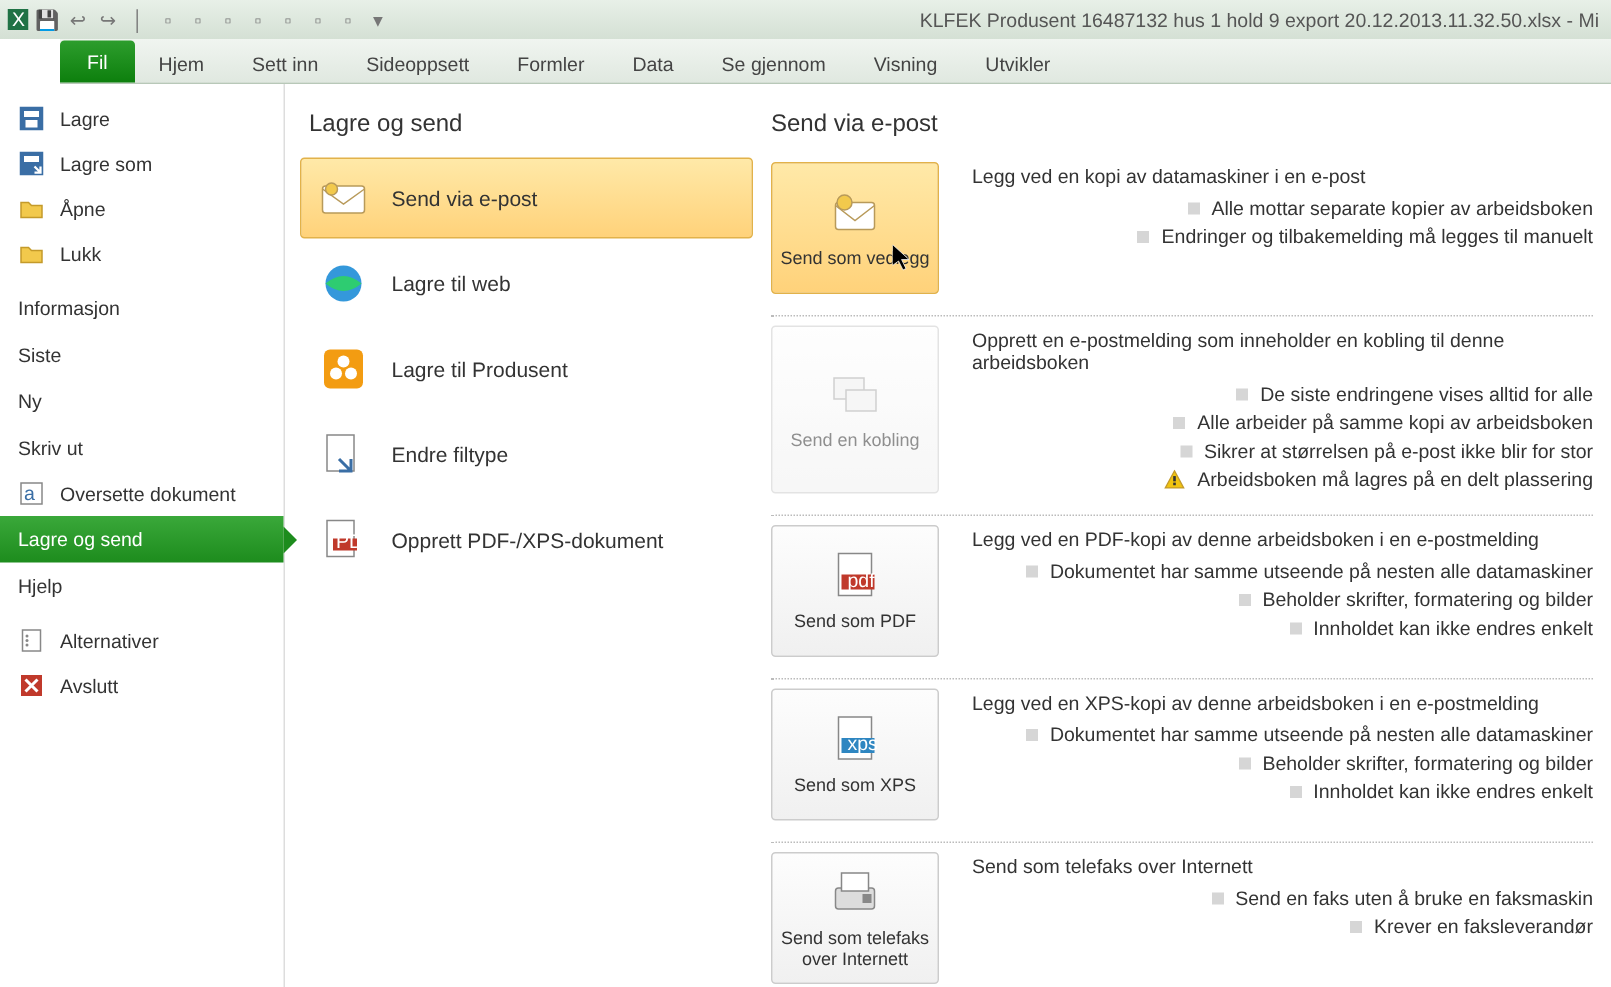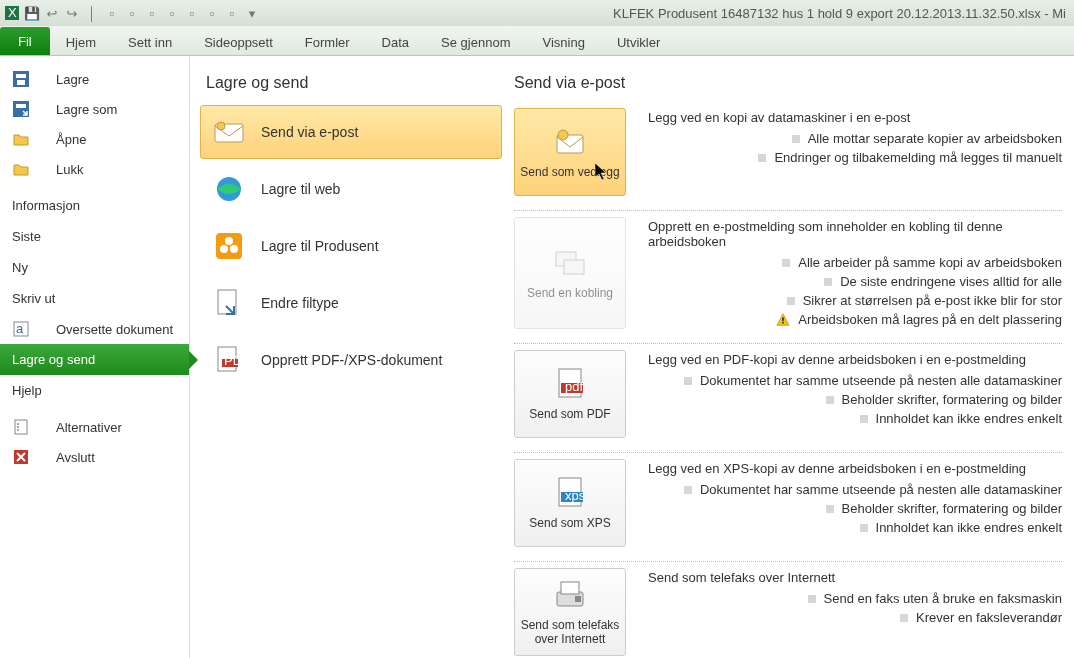--- a/index.html
+++ b/index.html
@@ -5,30 +5,30 @@
 * { box-sizing: border-box; margin: 0; padding: 0; font-family: "Segoe UI", Tahoma, sans-serif; font-size: 13px; }
 body { background: #fff; width: 1074px; height: 658px; overflow: hidden; }
 
 
 .titlebar { height: 26px; background: linear-gradient(to bottom, #e8f0e8, #d4e0d4); display: flex; align-items: center; padding: 0 4px; position: relative; }
 .titlebar .qat { display: flex; gap: 4px; align-items: center; }
 .titlebar .qat span { width: 16px; height: 16px; display: inline-flex; align-items: center; justify-content: center; color: #777; }
 .titlebar .title-text { position: absolute; right: 8px; color: #555; font-size: 13px; }
 
 
-.ribbon { height: 30px; background: linear-gradient(to bottom, #f0f5f0, #e0e8e0); border-bottom: 1px solid #b8c8b8; display: flex; align-items: flex-end; padding-left: 0; }
+.ribbon { height: 30px; background: linear-gradient(to bottom, #f0f5f0, #e0e8e0); border-bottom: 1px solid #b8c8b8; display: flex; align-items: flex-end; padding-left: 0; margin-left: 40px; }
 .tab { padding: 6px 16px 5px 16px; color: #444; cursor: pointer; font-size: 13px; }
 .tab.active { background: linear-gradient(to bottom, #2d9d2d, #0d7f0d); color: #fff; border-radius: 3px 3px 0 0; padding: 7px 18px 6px 18px; }
 
 
 .main { display: flex; height: calc(658px - 56px); }
 
 
 .sidebar { width: 190px; background: #fff; border-right: 1px solid #ddd; display: flex; flex-direction: column; padding-top: 8px; }
-.side-item { display: flex; align-items: center; gap: 26px; padding: 6px 12px; color: #333; cursor: pointer; font-size: 13px; }
+.side-item { display: flex; align-items: center; gap: 10px; padding: 6px 12px; color: #333; cursor: pointer; font-size: 13px; }
 .side-item .ico { width: 18px; height: 18px; display: inline-flex; align-items: center; justify-content: center; }
 .side-group { padding: 8px 12px; color: #333; font-size: 13px; cursor: pointer; }
 .side-item.no-icon { }
 .side-active { background: linear-gradient(to bottom, #3aa83a, #1d8c1d); color: #fff; position: relative; padding: 8px 12px; font-size: 13px; }
 .side-active::after { content: ""; position: absolute; right: -9px; top: 50%; transform: translateY(-50%); width: 0; height: 0; border-top: 9px solid transparent; border-bottom: 9px solid transparent; border-left: 9px solid #1d8c1d; }
 
 
 .midcol { width: 318px; padding: 14px 6px 0 10px; }
 .section-title { font-size: 16px; color: #333; padding: 4px 0 10px 6px; }
 .sub-title { font-size: 14px; font-weight: bold; color: #333; padding: 14px 0 6px 6px; }
@@ -270,25 +270,25 @@
                 <rect x="11" y="14" width="20" height="14" fill="#eee" stroke="#aaa"></rect>
               </svg>
             </span>
             <span class="bb-label">Send en kobling</span>
           </div>
           <div class="desc">
             <div class="desc-title">Opprett en e-postmelding som inneholder en kobling til denne arbeidsboken</div>
             <ul>
               <li>
                 <span class="bullet"></span>
+                <span>De siste endringene vises alltid for alle</span>
+              </li>
+              <li>
+                <span class="bullet"></span>
                 <span>Alle arbeider på samme kopi av arbeidsboken</span>
-              </li>
-              <li>
-                <span class="bullet"></span>
-                <span>De siste endringene vises alltid for alle</span>
               </li>
               <li>
                 <span class="bullet"></span>
                 <span>Sikrer at størrelsen på e-post ikke blir for stor</span>
               </li>
               <li>
                 <svg class="warn-icon" viewBox="0 0 16 16">
                   <path d="M8 1 L15 14 L1 14 Z" fill="#f1c40f" stroke="#c49a2a"></path>
                   <rect x="7" y="5" width="2" height="4" fill="#333"></rect>
                   <rect x="7" y="10" width="2" height="2" fill="#333"></rect>

